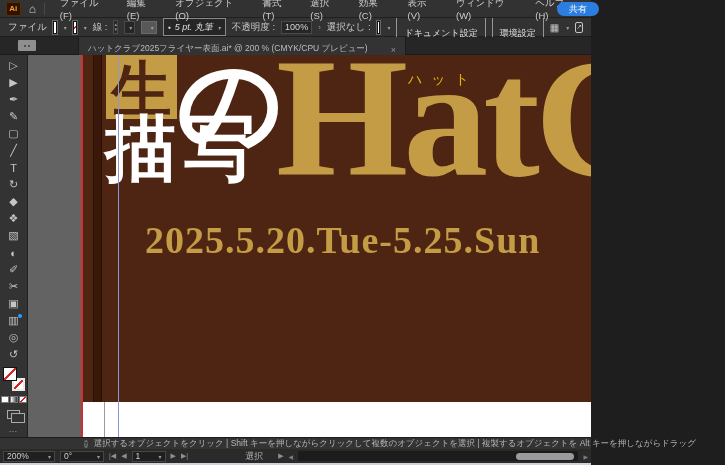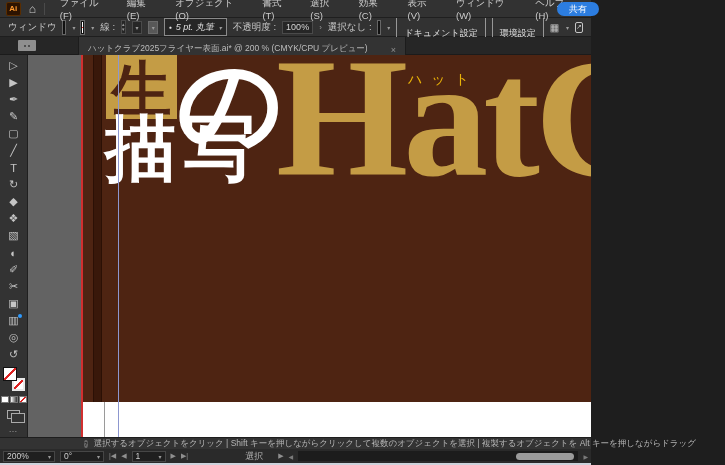--- a/index.html
+++ b/index.html
@@ -156,21 +156,21 @@
         <span class="menu-item">選択(S)</span>
         <span class="menu-item">効果(C)</span>
         <span class="menu-item">表示(V)</span>
         <span class="menu-item">ウィンドウ(W)</span>
         <span class="menu-item">ヘルプ(H)</span>
       </div>
     <button class="share">共有</button>
   </div>
 
   <div class="control-bar">
-    <span class="sel-status">ウィンドウ</span>
+    <span class="sel-status">ファイル</span>
     <span class="swatch"></span>
     <span class="caret">▾</span>
     <span class="swatch none-slash"></span>
     <span class="caret">▾</span>
     <span>線 :</span>
     <span class="stepper">
       <span>▴</span>
       <span>▾</span>
     </span>
     <span class="dd small">
@@ -287,20 +287,21 @@
       <div class="artboard-white"></div>
 
       <div class="artwork">
         <div class="dark-band"></div>
         <div class="boxed-kanji serifed">生</div>
         <div class="kanji-no serifed">の</div>
         <div class="kanji-byosha serifed">描写</div>
         <div class="latin-title serifed">HatClu</div>
         <div class="furigana hat">ハット</div>
         <div class="furigana kura">クラ</div>
+        <div class="date-line serifed">2025.5.20.Tue-5.25.Sun</div>
       </div>
 
       <div class="bleed-line"></div>
       <div class="gray-line"></div>
       <div class="guide-line"></div>
 
       <div class="v-scrollbar">
         <span class="arr">▲</span>
         <span class="v-thumb"></span>
         <span class="arr down">▼</span>

